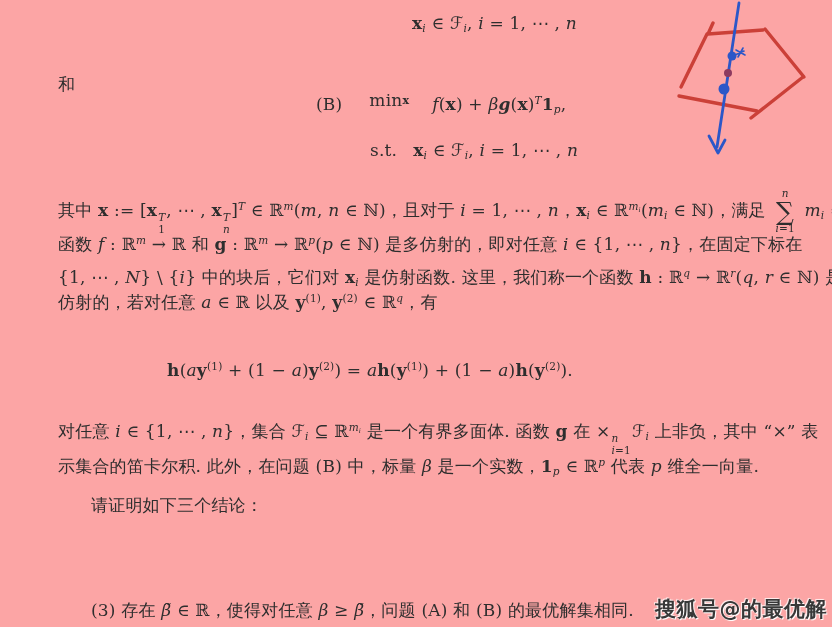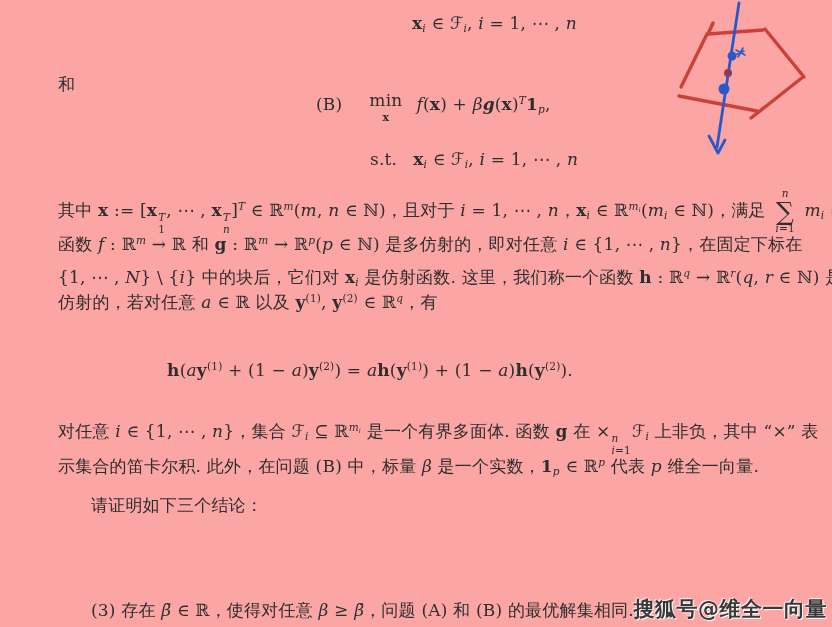--- a/index.html
+++ b/index.html
@@ -17,21 +17,21 @@
   sup,sub{font-size:62%;line-height:0;}
   sup{vertical-align:0.55em;}
   sub{vertical-align:-0.25em;}
   .scr{font-style:italic;}
   .ss{display:inline-flex;flex-direction:column;align-items:flex-start;
       vertical-align:-0.5em;font-size:10.5px;line-height:1.15;margin:0 1px;}
   .msum{display:inline-flex;flex-direction:column;align-items:center;
       vertical-align:middle;line-height:1;margin:0 4px;}
   .msum .mt,.msum .mb{font-size:10.5px;line-height:1.1;}
   .msum .ms{font-size:25px;line-height:0.95;}
-  .minstack{display:inline-flex;flex-direction:column;align-items:center;line-height:1.1;}
+  .minstack{display:inline-flex;flex-direction:row;align-items:center;line-height:1.1;}
   .minstack .mu{font-size:11px;margin-top:2px;}
   .flexrow{display:flex;align-items:flex-start;}
   .ov{text-decoration:overline;}
   #figure{position:absolute;left:640px;top:0;}
   #watermark{
     position:absolute;right:5px;top:595px;
     font-family:"DejaVu Sans","Liberation Sans",sans-serif;
     font-weight:bold;font-size:21px;color:#383838;letter-spacing:0.5px;
     text-shadow:1px 1px 0 rgba(255,255,255,0.95),-1px -1px 0 rgba(255,255,255,0.7),0 0 2px rgba(255,255,255,0.8);
   }
@@ -44,24 +44,24 @@
   <div class="mline" style="left:412px;top:10px"><b>x</b><sub><i>i</i></sub> ∈ <span class="scr">ℱ</span><sub><i>i</i></sub>, <i>i</i> = 1, ⋯ , <i>n</i></div>
 
   <div class="mline" style="left:58px;top:71px">和</div>
 
   <div class="mline flexrow" style="left:316px;top:91px">
     <span>(B)</span>
     <span class="minstack" style="margin-left:27px">
       <span>min</span>
       <span class="mu"><b>x</b></span>
     </span>
-    <span style="margin-left:14px"><i>f</i>(<b>x</b>) + <i>β</i><b><i>g</i></b>(<b>x</b>)<sup><i>T</i></sup><b>1</b><sub><i>p</i></sub>,</span>
+    <span style="margin-left:23px"><i>f</i>(<b>x</b>) + <i>β</i><b><i>g</i></b>(<b>x</b>)<sup><i>T</i></sup><b>1</b><sub><i>p</i></sub>,</span>
   </div>
 
-  <div class="mline flexrow" style="left:370px;top:146px">
+  <div class="mline flexrow" style="left:370px;top:137px">
     <span>s.t.</span>
     <span style="margin-left:16px"><b>x</b><sub><i>i</i></sub> ∈ <span class="scr">ℱ</span><sub><i>i</i></sub>, <i>i</i> = 1, ⋯ , <i>n</i></span>
   </div>
 
   <svg id="figure" width="192" height="170" viewBox="0 0 192 170">
     <g fill="none" stroke-linecap="round" stroke-linejoin="round">
 
       <path d="M73 23 L68 34 L123 30" stroke-width="3.4" stroke="#cb4038"></path>
       <path d="M125 29 L164 77" stroke-width="3.4" stroke="#cb4038"></path>
       <path d="M163 77 L111 118" stroke-width="3.4" stroke="#cb4038"></path>
@@ -99,15 +99,15 @@
 
   <div class="mline" style="left:58px;top:418px">对任意 <i>i</i> ∈ {1, ⋯ , <i>n</i>}，集合 <span class="scr">ℱ</span><sub><i>i</i></sub> ⊆ ℝ<sup><i>m<sub>i</sub></i></sup> 是一个有界多面体. 函数 <b>g</b> 在 ×<span class="ss">
         <span><i>n</i></span>
         <span><i>i</i>=1</span>
       </span><span class="scr">ℱ</span><sub><i>i</i></sub> 上非负，其中 “×” 表</div>
   <div class="mline" style="left:58px;top:453px">示集合的笛卡尔积. 此外，在问题 (B) 中，标量 <i>β</i> 是一个实数，<b>1</b><sub><i>p</i></sub> ∈ ℝ<sup><i>p</i></sup> 代表 <i>p</i> 维全一向量.</div>
 
   <div class="mline" style="left:91px;top:492px">请证明如下三个结论：</div>
   <div class="mline" style="left:91px;top:597px">(3) 存在 <i>β̃</i> ∈ ℝ，使得对任意 <i>β</i> ≥ <i>β̃</i>，问题 (A) 和 (B) 的最优解集相同.</div>
 
-  <div id="watermark">搜狐号@维全一向量</div>
+  <div id="watermark">搜狐号@的最优解</div>
 
 </div>
 
 </body></html>

